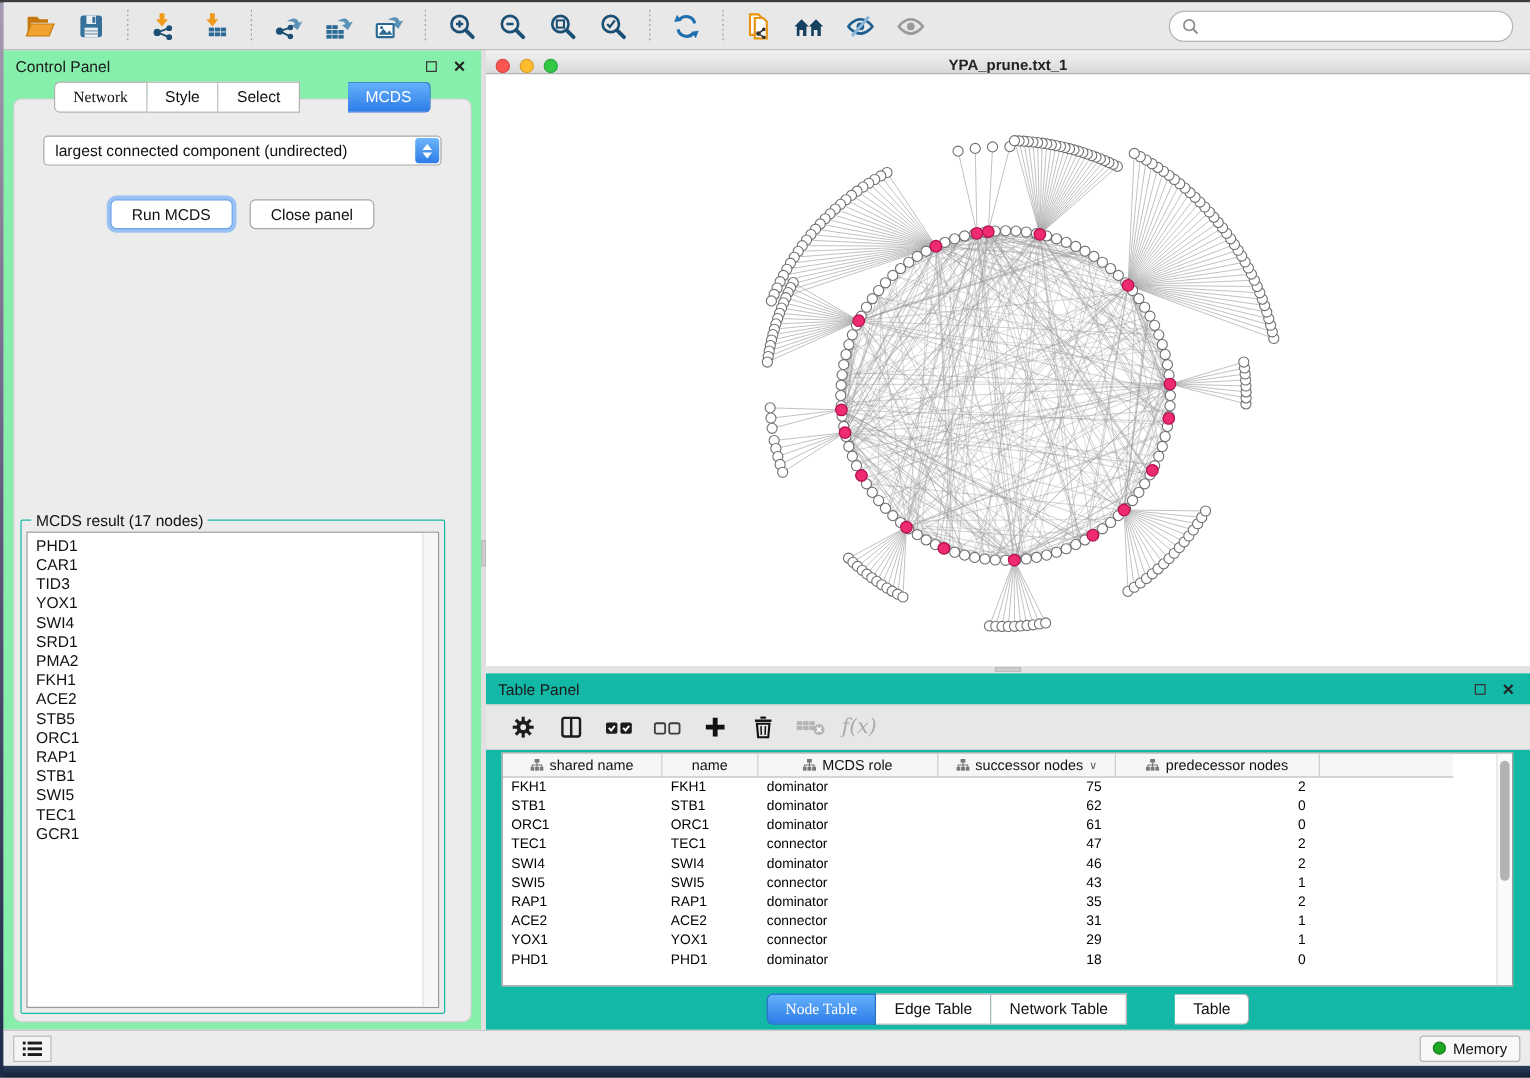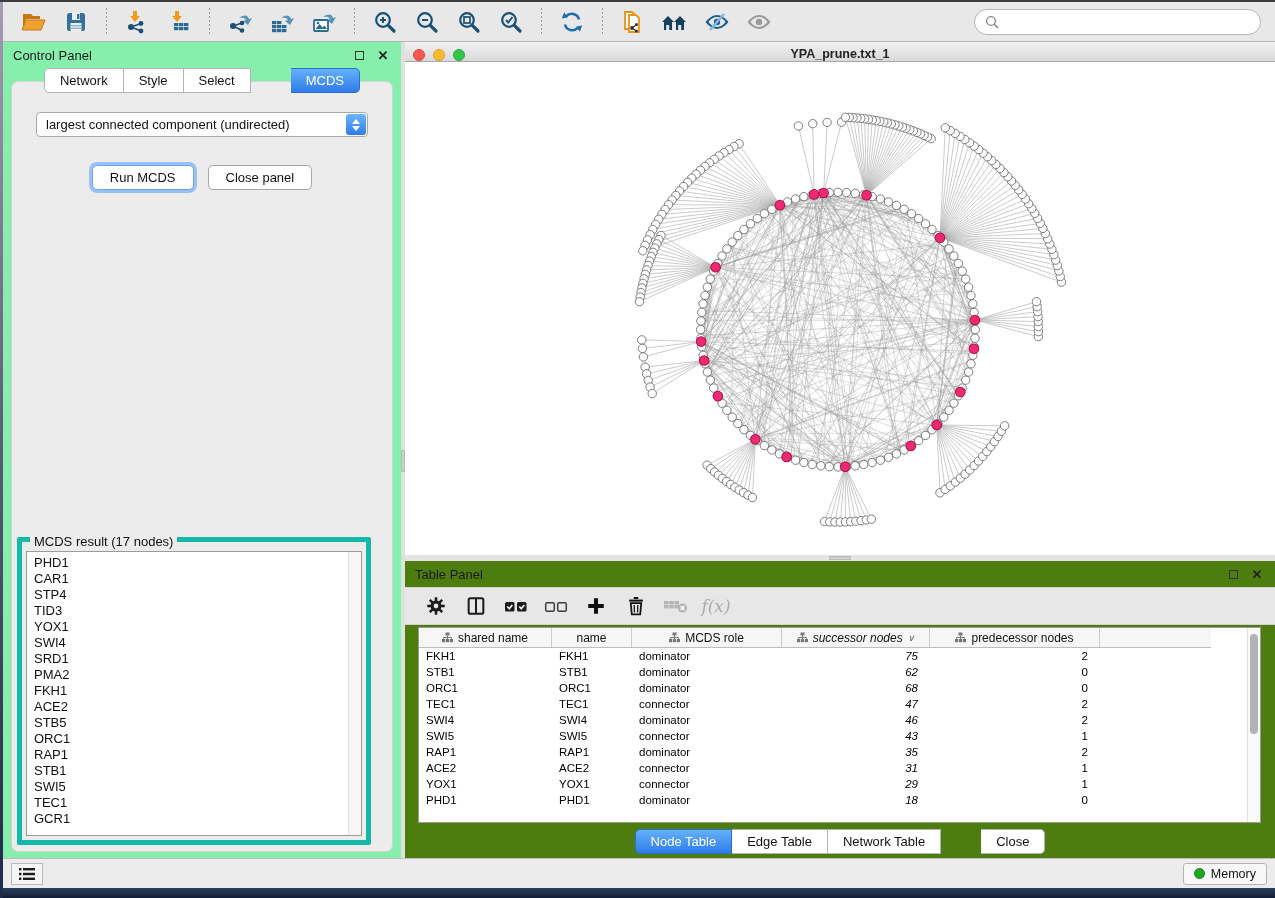--- a/index.html
+++ b/index.html
@@ -28,37 +28,37 @@
   .control-panel { width:398px; flex:0 0 auto; display:flex; flex-direction:column; background:#86efac; }
   .panel-header { height:26px; display:flex; align-items:center; padding:0 10px; flex:0 0 auto; }
   .panel-title { font-size:13px; color:#1a1a1a; }
   .panel-header .ph-spacer { flex:1; }
   .ph-btn { width:16px; height:16px; display:flex; align-items:center; justify-content:center; margin-left:8px; cursor:pointer; }
   .float-glyph { width:9px; height:9px; border:1.5px solid #333; }
   .close-glyph { font-size:13px; font-weight:bold; color:#222; line-height:1; }
 
   .cp-tabs { display:flex; justify-content:center; flex:0 0 auto; position:relative; z-index:2; }
   .cp-tab, .tp-tab { font-size:13px; padding:4px 15px; background:#fff; border:1px solid #b3b3b3; border-left-width:0; color:#111; cursor:pointer; }
-  .cp-tab:first-child, .tp-tab:first-child { border-left-width:1px; border-radius:5px 0 0 5px; }
+  .cp-tab:first-child, .tp-tab:first-child { border-left-width:1px; border-radius:5px 0 0 5px;font-family:Liberation Serif, serif; }
   .cp-tab:last-child, .tp-tab:last-child { border-radius:0 5px 5px 0;margin-left:40px; }
   .cp-tab.active, .tp-tab.active { background:linear-gradient(#64b1fb,#2e7ce8); color:#fff; border-color:#2d6fd0; }
 
   .cp-content { flex:1; margin:-12px 8px 6px 8px; padding-top:30px; background:#ececec; border:1px solid #d2d2d2; border-radius:7px; display:flex; flex-direction:column; min-height:0; }
   .opt-label { text-align:center; font-size:13px; color:#111; margin-bottom:12px; }
   .select { width:332px; height:25px; margin:0 auto; background:#fff; border:1px solid #a9a9a9; border-radius:4px; display:flex; align-items:center; cursor:pointer; }
   .select .sel-text { flex:1; font-size:13px; padding-left:9px; color:#111; white-space:nowrap; overflow:hidden; }
   .sel-stepper { width:20px; height:21px; margin-right:1px; border-radius:3px; background:linear-gradient(#6db5fc,#2e7ce8); display:flex; flex-direction:column; align-items:center; justify-content:center; gap:2px; }
   .tri-up { width:0; height:0; border-left:4px solid transparent; border-right:4px solid transparent; border-bottom:5px solid #fff; }
   .tri-dn { width:0; height:0; border-left:4px solid transparent; border-right:4px solid transparent; border-top:5px solid #fff; }
   .btn-row { display:flex; justify-content:center; gap:14px; margin-top:28px; }
   .btn { font-size:13px; padding:4px 17px; background:#fff; border:1px solid #a6a6a6; border-radius:5px; color:#111; cursor:pointer; font-family:"Liberation Sans",sans-serif; }
   .btn.focused { box-shadow:0 0 0 3px rgba(100,165,250,.6); border-color:#6ea6e8; }
   .cp-flex-spacer { flex:1; }
 
-  .groupbox { height:308px; margin:0 21px 6px 5px; border:5px solid #14b8a6; border-radius:2px; position:relative; flex:0 0 auto; }
+  .groupbox { height:412px; margin:0 21px 6px 5px; border:1px solid #14b8a6; border-radius:2px; position:relative; flex:0 0 auto; }
   .groupbox-legend { position:absolute; top:-8px; left:8px; background:#ececec; padding:0 4px; font-size:13px; color:#111; }
   .result-list { position:absolute; left:4px; right:4px; top:9px; bottom:4px; background:#fff; border:1px solid #9b9b9b; overflow:hidden; display:flex; }
   .result-items { flex:1; padding:3px 0 0 7px; }
   .result-item { font-size:13px; line-height:16px; color:#111; }
   .result-scroll { width:13px; background:#f6f6f6; border-left:1px solid #e0e0e0; }
 
   
   .right-col { flex:1; display:flex; flex-direction:column; min-width:0; border-left:4px solid #e0e0e0; position:relative; }
   .v-splitter-handle { position:absolute; left:-4px; top:408px; width:4px; height:22px; background:#cfcfcf; border:1px solid #b8b8b8; z-index:5; }
 
@@ -70,35 +70,35 @@
   .tl.green { background:#33c748; border:1px solid #2aa93d; }
   .net-title { position:absolute; left:0; right:0; text-align:center; font-size:12.5px; font-weight:bold; color:#222; pointer-events:none; }
 
   .net-canvas { height:493px; background:#fff; position:relative; flex:0 0 auto; }
   .net-canvas svg { position:absolute; inset:0; }
 
   .h-splitter { height:6px; background:#e4e4e4; position:relative; flex:0 0 auto; }
   .h-splitter .handle { position:absolute; left:50%; top:1px; width:22px; height:4px; margin-left:-11px; background:#cfcfcf; border:1px solid #bbb; }
 
   
-  .table-panel { flex:1; display:flex; flex-direction:column; background:#4d7c0f; min-height:0; }
+  .table-panel { flex:1; display:flex; flex-direction:column; background:#14b8a6; min-height:0; }
   .tp-toolbar { height:38px; background:#e7e7e7; border-top:1px solid #d8d8d8; border-bottom:1px solid #d0d0d0; display:flex; align-items:center; padding-left:16px; gap:10px; flex:0 0 auto; }
   .tpi { width:30px; height:26px; display:flex; align-items:center; justify-content:center; cursor:pointer; }
   .tpi.disabled { cursor:default; }
   .fx-label { font-family:"DejaVu Serif", serif; font-style:italic; font-size:17px; color:#aaa; }
 
   .table-wrap { flex:1; margin:2px 14px 4px 13px; background:#fff; border:1px solid #9c9c9c; display:flex; min-height:0; overflow:hidden;gap:36px; }
   .table-grid { flex:1; display:flex; flex-direction:column; min-width:0; }
   .tg-header { display:flex; height:20px; background:#f6f6f6; border-bottom:1px solid #bdbdbd; flex:0 0 auto; }
   .tg-hcell { display:flex; align-items:center; justify-content:center; gap:5px; font-size:12px; color:#111; border-right:1px solid #cdcdcd; overflow:hidden; cursor:pointer; }
   .tg-hcell:last-child { border-right:none; }
   .tg-row { display:flex; height:16px; align-items:center; }
   .tg-cell { font-size:11.5px; color:#000; padding-left:7px; overflow:hidden; white-space:nowrap; }
   .tg-cell.num { text-align:right; padding-right:12px; padding-left:0; }
-  .c0 { width:133px; } .c1 { width:80px; } .c2 { width:150px; } .c3 { width:148px;font-style:italic; } .c4 { width:170px; } .c5 { flex:1; }
+  .c0 { width:133px; } .c1 { width:80px; } .c2 { width:150px; } .c3 { width:148px; } .c4 { width:170px; } .c5 { flex:1; }
   .tbl-scroll { width:13px; background:#fafafa; border-left:1px solid #e0e0e0; position:relative; flex:0 0 auto; }
   .tbl-thumb { position:absolute; left:2px; right:2px; top:6px; height:100px; background:#b3b3b3; border-radius:5px; }
   .sort-chev { font-size:9px; color:#555; }
 
   .tp-tabs { display:flex; justify-content:center; padding:2px 0 4px 0; flex:0 0 auto; }
 
   
   .status-bar { height:30px; background:#ececec; border-top:1px solid #bdbdbd; display:flex; align-items:center; padding:0 8px; flex:0 0 auto; }
   .list-btn { width:32px; height:22px; background:#f5f5f5; border:1px solid #b9b9b9; display:flex; align-items:center; justify-content:center; cursor:pointer; }
   .memory-btn { margin-left:auto; height:22px; background:#f8f8f8; border:1px solid #b5b5b5; border-radius:3px; display:flex; align-items:center; gap:6px; padding:0 10px; cursor:pointer; }
@@ -303,21 +303,20 @@
             <button class="btn focused">Run MCDS</button>
             <button class="btn">Close panel</button>
           </div>
           <div class="cp-flex-spacer"></div>
           <div class="groupbox">
             <span class="groupbox-legend">MCDS result (17 nodes)</span>
             <div class="result-list">
               <div class="result-items">
                   <div class="result-item">PHD1</div>
                   <div class="result-item">CAR1</div>
-                  <div class="result-item">STP4</div>
                   <div class="result-item">TID3</div>
                   <div class="result-item">YOX1</div>
                   <div class="result-item">SWI4</div>
                   <div class="result-item">SRD1</div>
                   <div class="result-item">PMA2</div>
                   <div class="result-item">FKH1</div>
                   <div class="result-item">ACE2</div>
                   <div class="result-item">STB5</div>
                   <div class="result-item">ORC1</div>
                   <div class="result-item">RAP1</div>
@@ -1339,21 +1338,21 @@
                     <div class="tg-cell c1">STB1</div>
                     <div class="tg-cell c2">dominator</div>
                     <div class="tg-cell c3 num">62</div>
                     <div class="tg-cell c4 num">0</div>
                     <div class="tg-cell c5"></div>
                   </div>
                   <div class="tg-row">
                     <div class="tg-cell c0">ORC1</div>
                     <div class="tg-cell c1">ORC1</div>
                     <div class="tg-cell c2">dominator</div>
-                    <div class="tg-cell c3 num">68</div>
+                    <div class="tg-cell c3 num">61</div>
                     <div class="tg-cell c4 num">0</div>
                     <div class="tg-cell c5"></div>
                   </div>
                   <div class="tg-row">
                     <div class="tg-cell c0">TEC1</div>
                     <div class="tg-cell c1">TEC1</div>
                     <div class="tg-cell c2">connector</div>
                     <div class="tg-cell c3 num">47</div>
                     <div class="tg-cell c4 num">2</div>
                     <div class="tg-cell c5"></div>
@@ -1410,21 +1409,21 @@
             </div>
             <div class="tbl-scroll">
                 <div class="tbl-thumb"></div>
               </div>
           </div>
 
           <div class="tp-tabs">
               <div class="tp-tab active">Node Table</div>
               <div class="tp-tab">Edge Table</div>
               <div class="tp-tab">Network Table</div>
-              <div class="tp-tab">Close</div>
+              <div class="tp-tab">Table</div>
             </div>
         </div>
       </div>
     </div>
 
     <div class="status-bar">
       <div class="list-btn">
         <svg width="18" height="14" viewBox="0 0 18 14">
             <g fill="#1c1c1c">
               <rect x="1" y="1" width="2.4" height="2.4"></rect>

